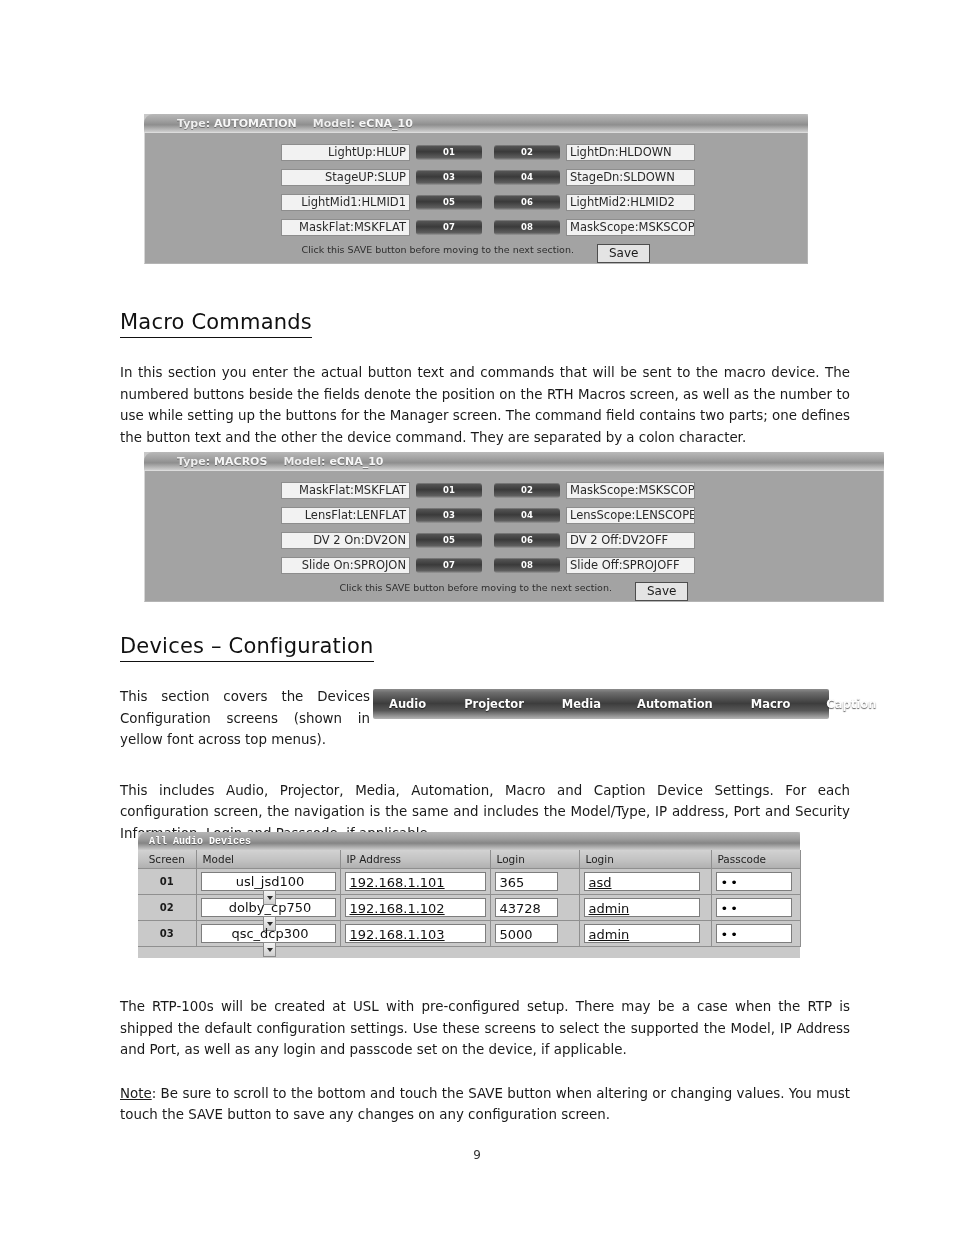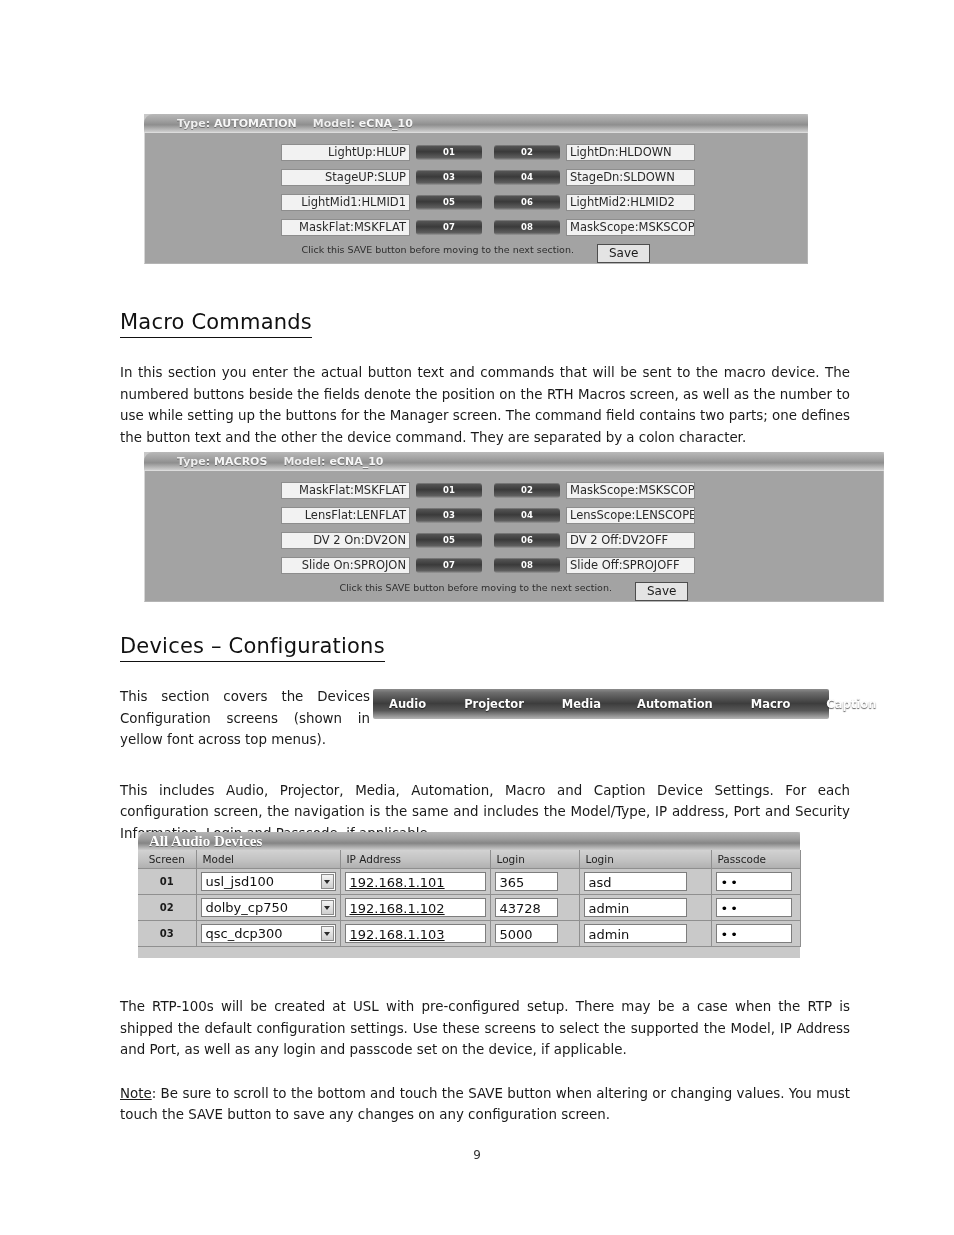--- a/index.html
+++ b/index.html
@@ -179,22 +179,22 @@
     height: 18px;
     border-top-left-radius: 9px;
     border-top-right-radius: 3px;
     background: linear-gradient(to bottom, #b6b6b6 0%, #9e9e9e 38%, #858585 62%, #cccccc 100%);
     display: flex;
     align-items: center;
     padding-left: 11px;
     box-sizing: border-box;
   }
   .tp-title span {
-    font-family: Liberation Serif, serif;
-    font-size: 15px;
+    font-family: Liberation Mono, monospace;
+    font-size: 10px;
     font-weight: bold;
     color: #ffffff;
     text-shadow: 0 1px 0 rgba(0,0,0,0.4);
   }
   table.devtable {
     border-collapse: collapse;
     width: 100%;
     table-layout: fixed;
   }
   table.devtable th {
@@ -235,34 +235,35 @@
     color: #111111;
     padding: 1px 4px;
     height: 19px;
     box-sizing: border-box;
     line-height: 17px;
     white-space: nowrap;
     overflow: hidden;
     display: block;
   }
   .cellinput.port { width: 63px; }
-  .cellinput.login { width: 103px; }
+  .cellinput.login { width: 116px; text-decoration: underline; }
   .cellinput.pass { width: 76px; }
   .cellinput.ip { width: 100%; text-decoration: underline; }
 
   .selectbox {
     background: #ffffff;
     border: 1px solid #7d7d7d;
     height: 19px;
     box-sizing: border-box;
     display: flex;
     align-items: center;
     justify-content: space-between;
     padding: 0 0 0 4px;
     width: 100%;
+    flex-direction: column;
   }
   .selectbox .sel-val {
     font-family: "DejaVu Sans", sans-serif;
     font-size: 13px;
     color: #111111;
     line-height: 17px;
     white-space: nowrap;
   }
   .sel-arrow {
     width: 13px;
@@ -391,21 +392,21 @@
       </div>
 
       <div class="save-row">
         <span class="save-note">Click this SAVE button before moving to the next section.</span>
         <button class="save-btn">Save</button>
       </div>
     </div>
   </div>
 
   <div class="content" style="top:634px;">
-    <h2 class="section-title">Devices – Configurations</h2>
+    <h2 class="section-title">Devices – Configuration</h2>
     <p class="para narrow" style="margin-top:24px;">This section covers the Devices Configuration screens (shown in yellow font across top menus).</p>
     <p class="para" style="margin-top:29px;">This includes Audio, Projector, Media, Automation, Macro and Caption Device Settings.  For each configuration screen, the navigation is the same and includes the Model/Type, IP address, Port and Security Information, Login and Passcode, if applicable.</p>
   </div>
 
   <div class="navbar" style="left:373px; top:689px; width:456px; height:30px;">
     <div class="navitem" style="margin-left:16px;">Audio</div>
     <div class="navitem" style="margin-left:38px;">Projector</div>
     <div class="navitem" style="margin-left:38px;">Media</div>
     <div class="navitem" style="margin-left:36px;">Automation</div>
     <div class="navitem" style="margin-left:38px;">Macro</div>

